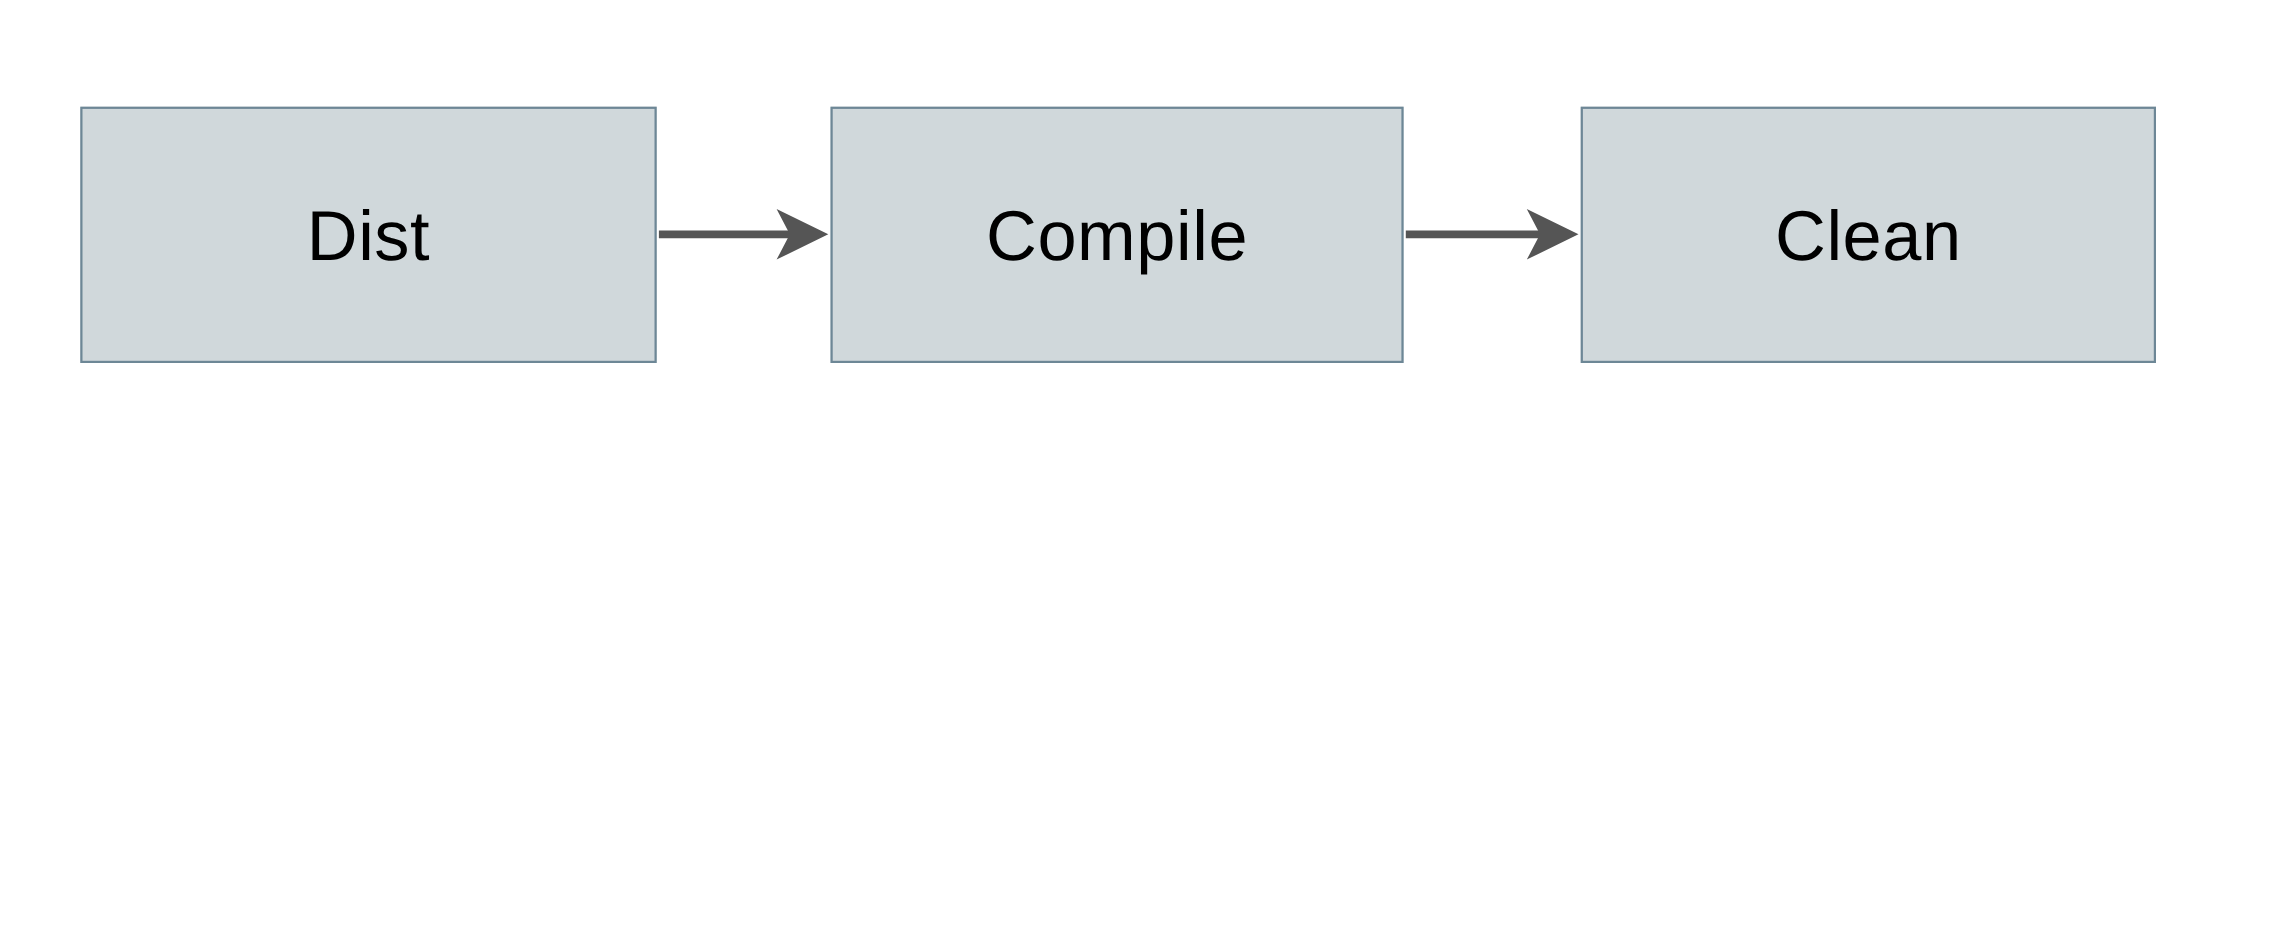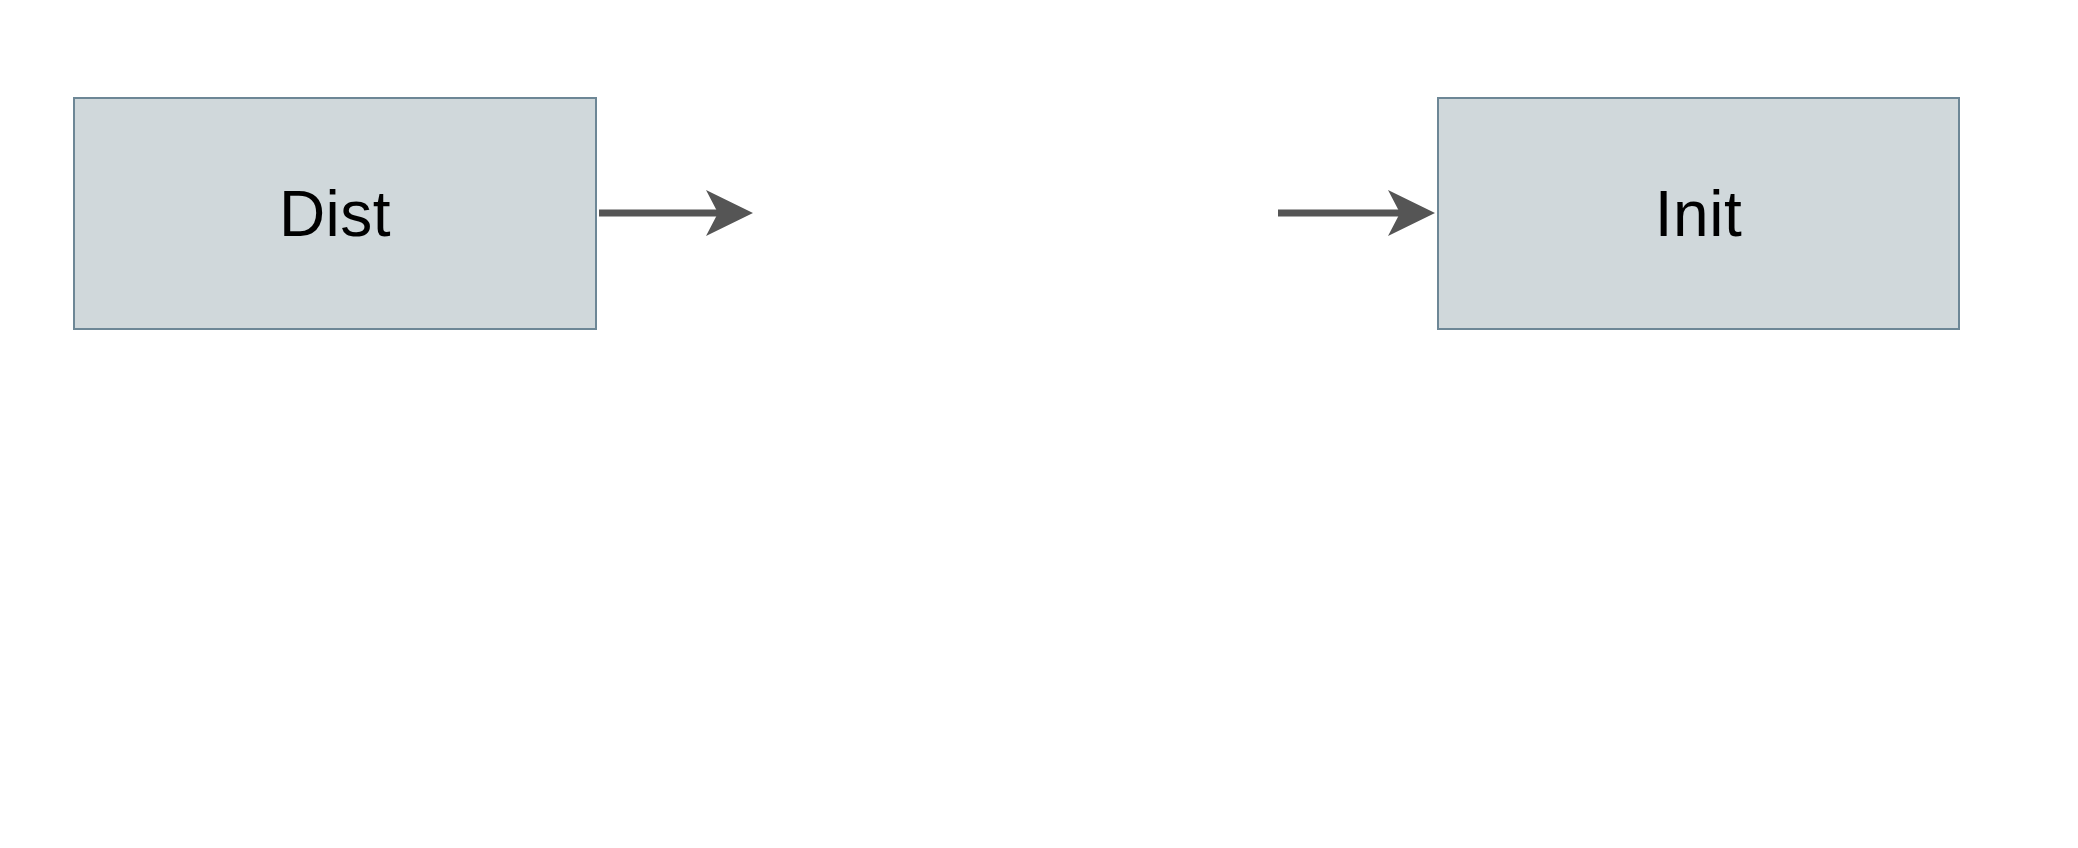--- a/index.html
+++ b/index.html
@@ -59,19 +59,22 @@
     <g>
       <line x1="1278" y1="213" x2="1410" y2="213" stroke="#555555" stroke-width="7"></line>
       <path d="M 1435 213 L 1388 190 L 1400 213 L 1388 236 Z" fill="#555555"></path>
     </g>
   </svg>
 
   <div class="node" style="left:73px; top:97px; width:524px; height:233px;text-align:center;">
     <span class="node-label">Dist</span>
   </div>
 
+  <div class="node" style="left:755px; top:97px; width:521px; height:233px;">
+    <span class="node-label">Compile</span>
+  </div>
 
   <div class="node" style="left:1437px; top:97px; width:523px; height:233px;">
-    <span class="node-label">Init</span>
+    <span class="node-label">Clean</span>
   </div>
 
 
 </div>
 
 </body></html>

